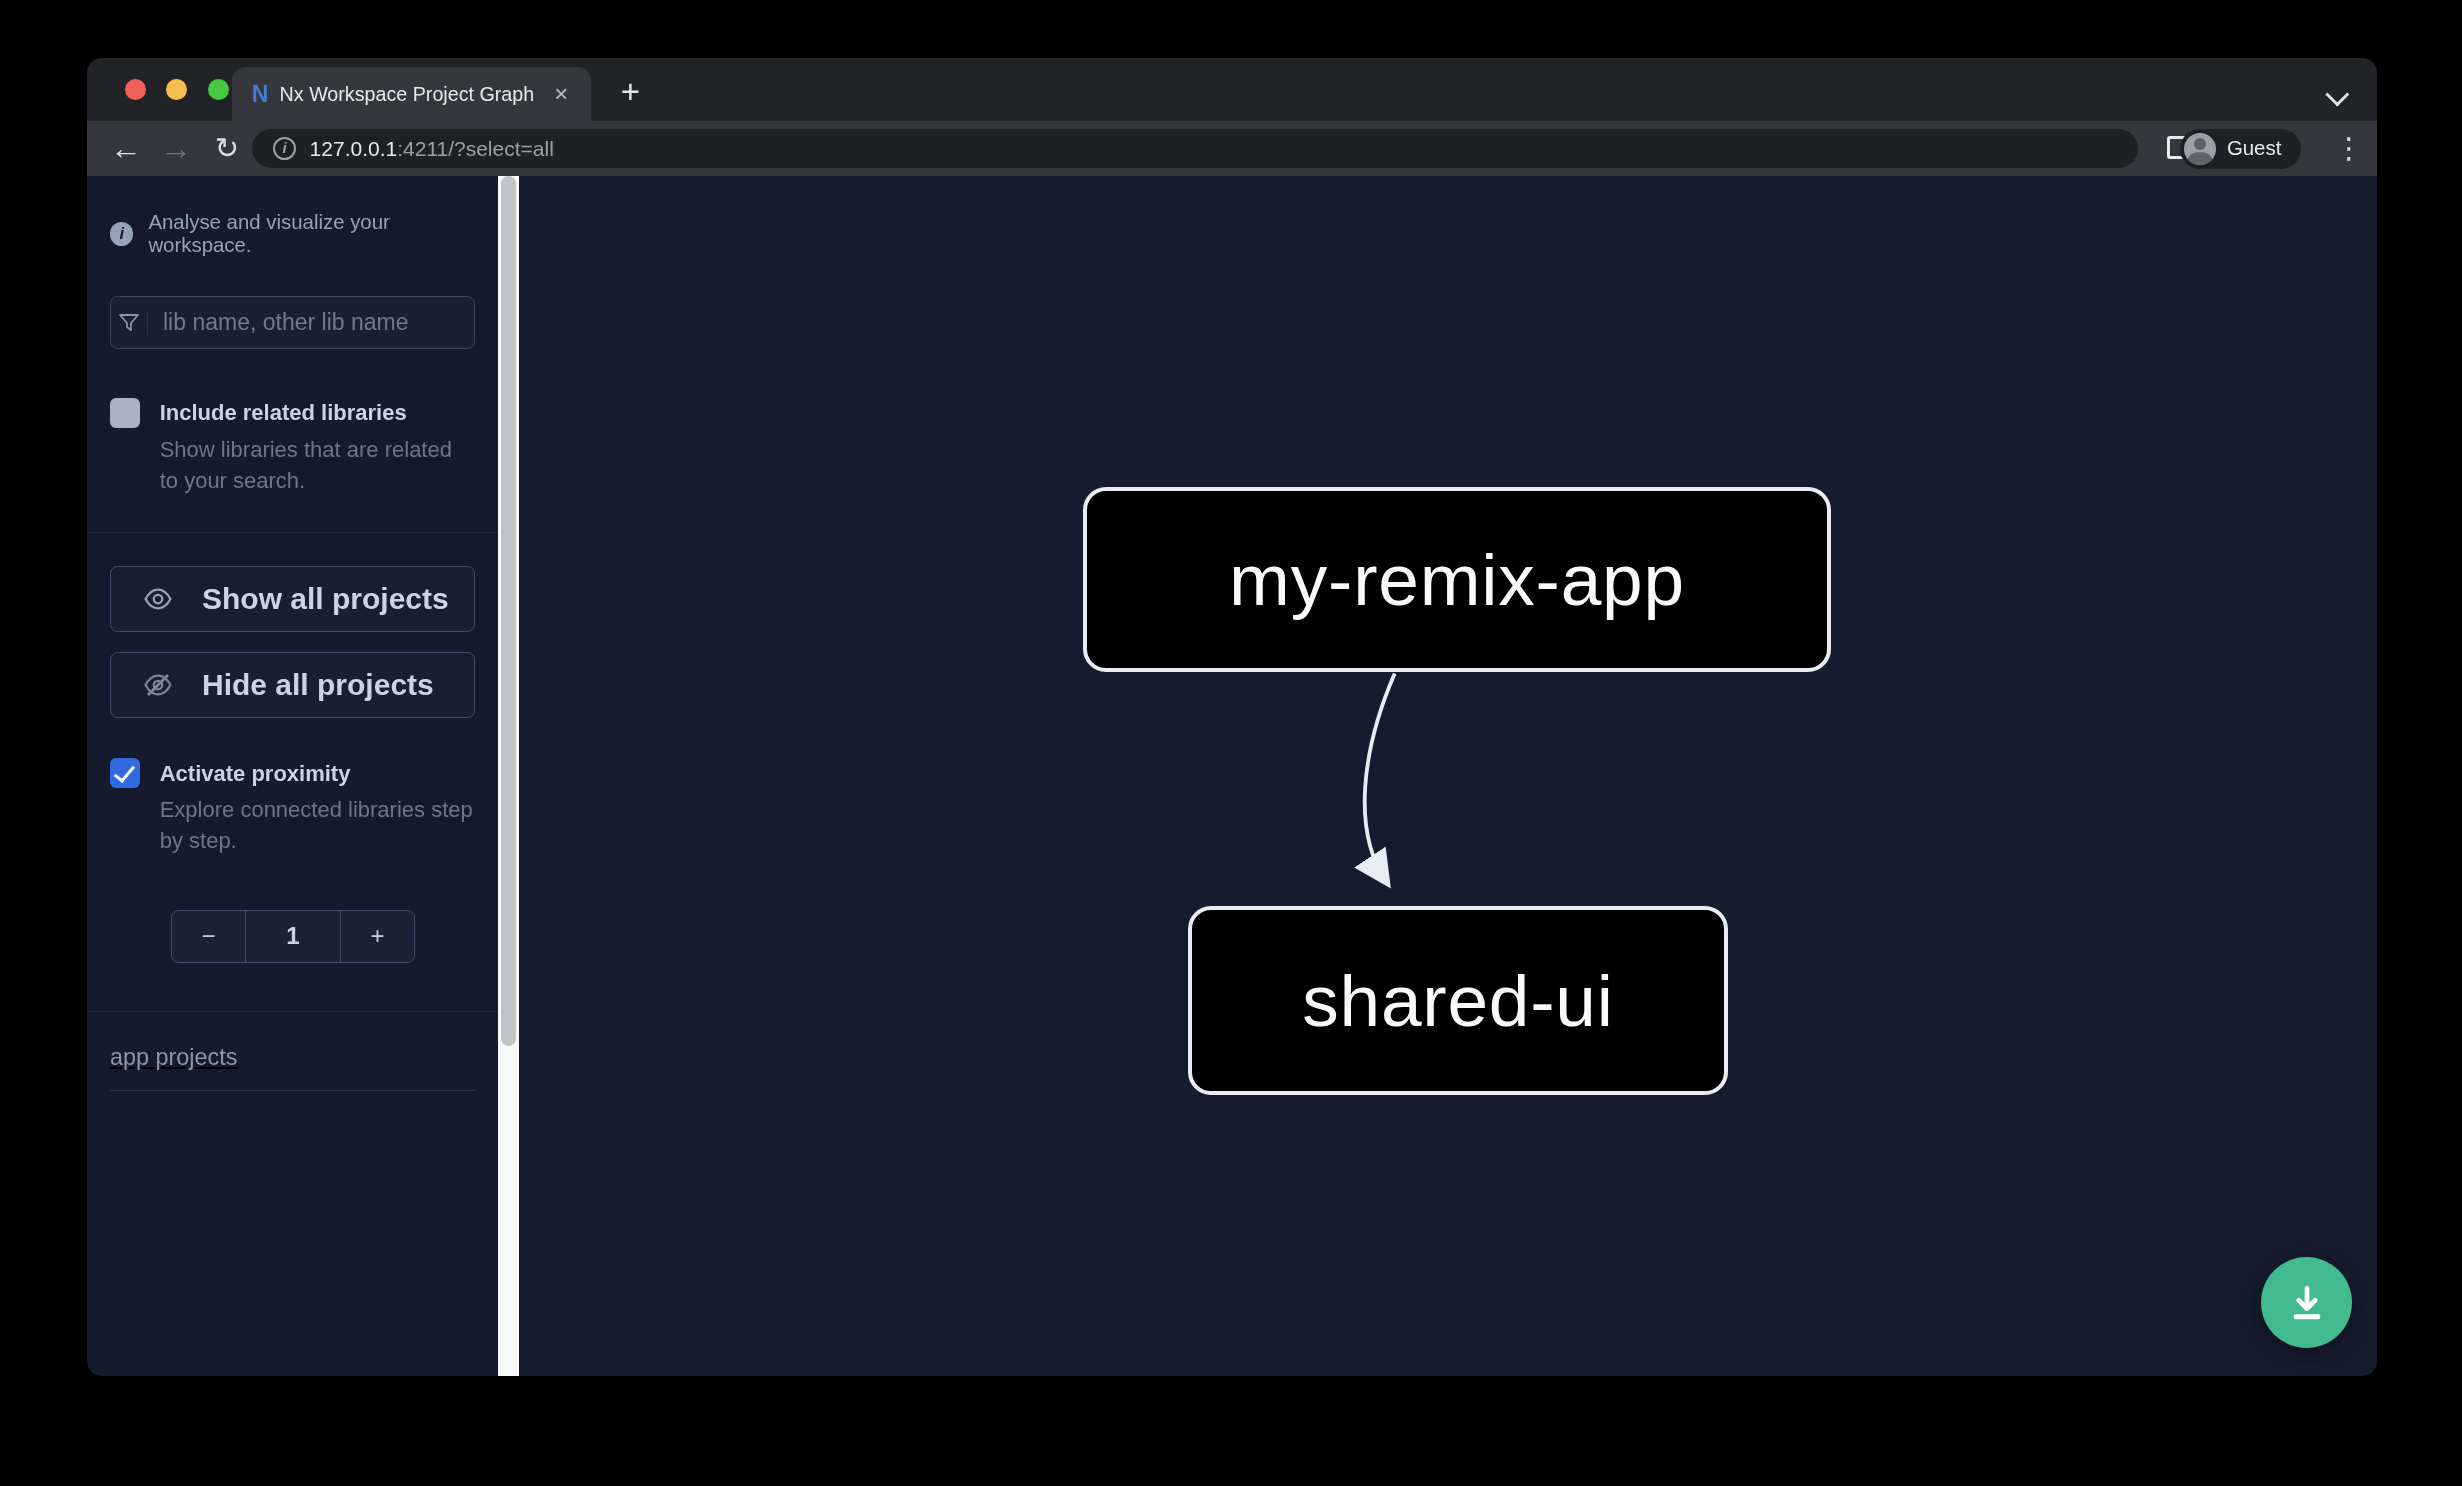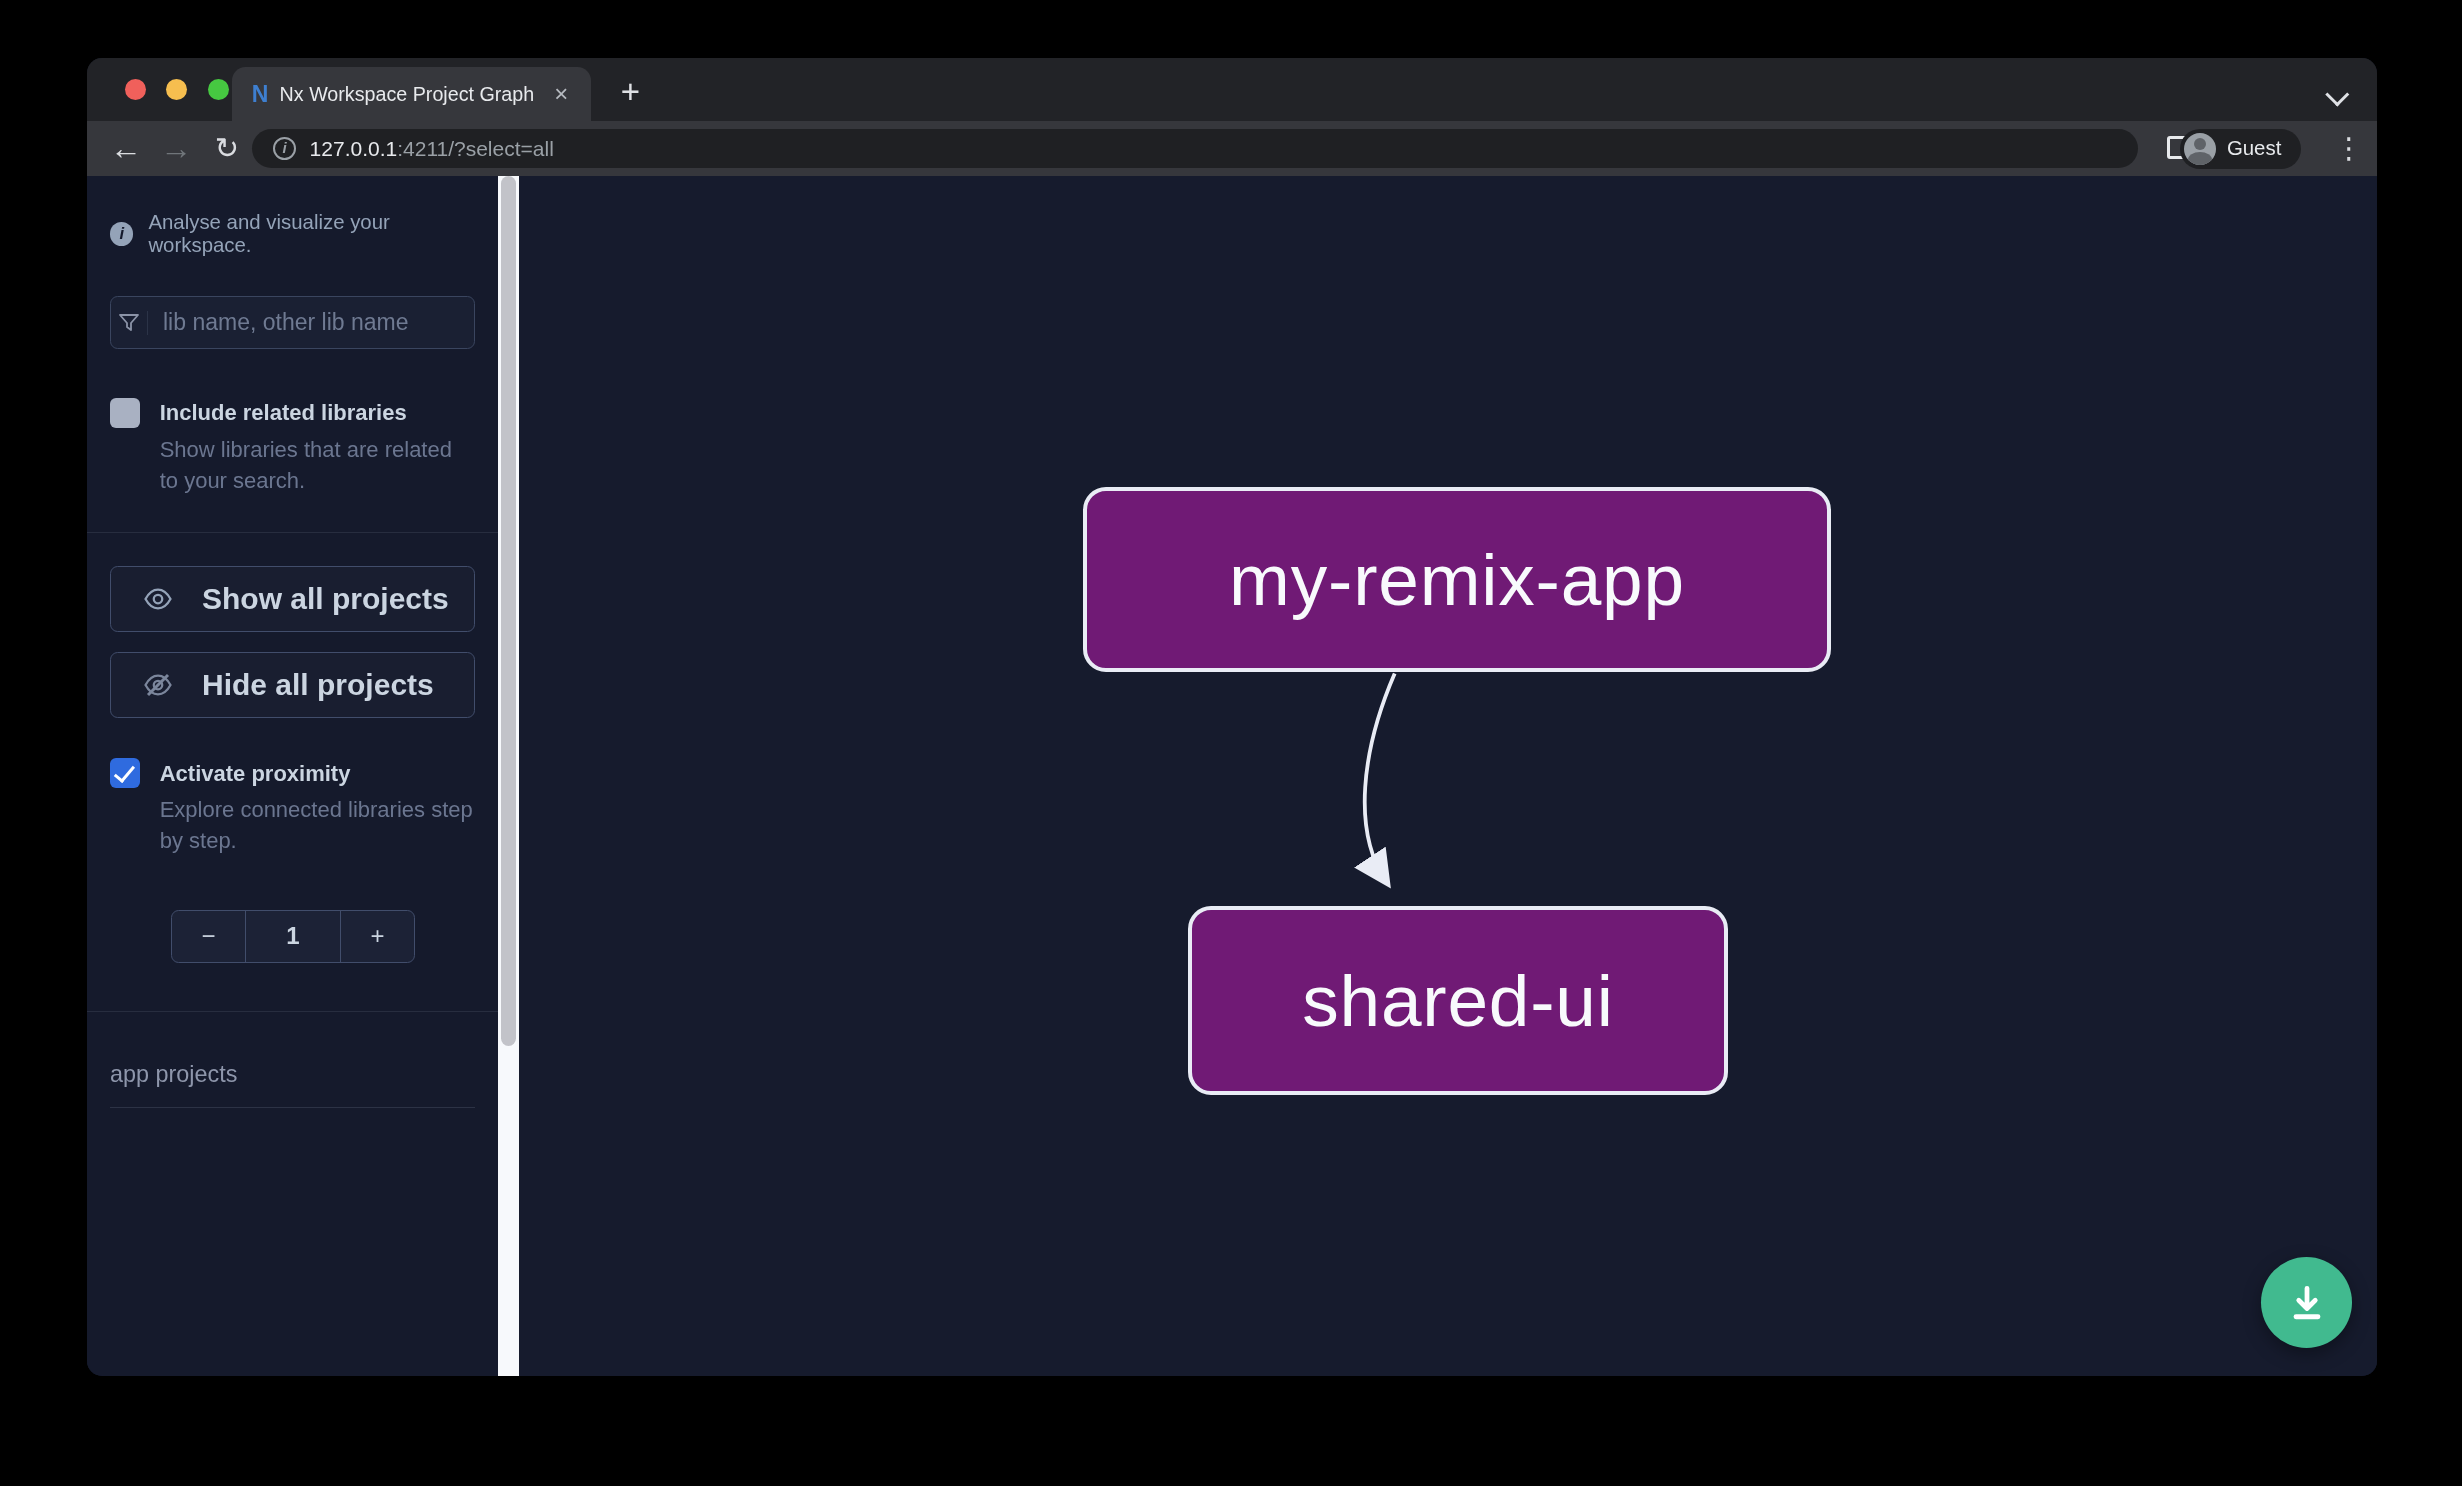--- a/index.html
+++ b/index.html
@@ -128,21 +128,21 @@
 
   
   .vscroll { width:21px; background:#f7f9fc; position:relative; flex:0 0 auto; }
   .vscroll .thumb { position:absolute; left:3px; top:0; width:15px; height:870px; background:#c2c3c9; border-radius:9px; }
 
   
   .canvas { position:relative; flex:1; background:#161b2d; overflow:hidden; }
   .edge-layer { position:absolute; inset:0; width:100%; height:100%; }
 
   .gnode {
-    position:absolute; background:#701a75; border:4.5px solid #e9ecf5; border-radius:23px;
+    position:absolute; background:#000000; border:4.5px solid #e9ecf5; border-radius:23px;
     display:flex; align-items:center; justify-content:center;
     color:#f8fafc; font-size:73px; letter-spacing:0.8px;
   }
   .gnode.n1 { left:564px; top:311px; width:748px; height:185px; }
   .gnode.n2 { left:669px; top:730px; width:540px; height:189px; }
 
   .fab {
     position:absolute; left:1742px; top:1081px; width:91px; height:91px; border-radius:50%;
     background:#41ba8f; display:flex; align-items:center; justify-content:center;
     box-shadow:0 6px 18px rgba(0,0,0,.35);
@@ -238,21 +238,21 @@
       </div>
 
       <div class="stepper">
         <span class="cell dec">−</span>
         <span class="cell val">1</span>
         <span class="cell inc">+</span>
       </div>
 
       <div class="divider" style="margin-top:48px;"></div>
 
-      <div style="margin-top:49px;">
+      <div style="margin-top:32px;text-decoration:underline;">
         <div class="section-label">app projects</div>
         <div class="section-divider"></div>
       </div>
 
     </aside>
 
     <div class="vscroll">
       <div class="thumb"></div>
     </div>
 

